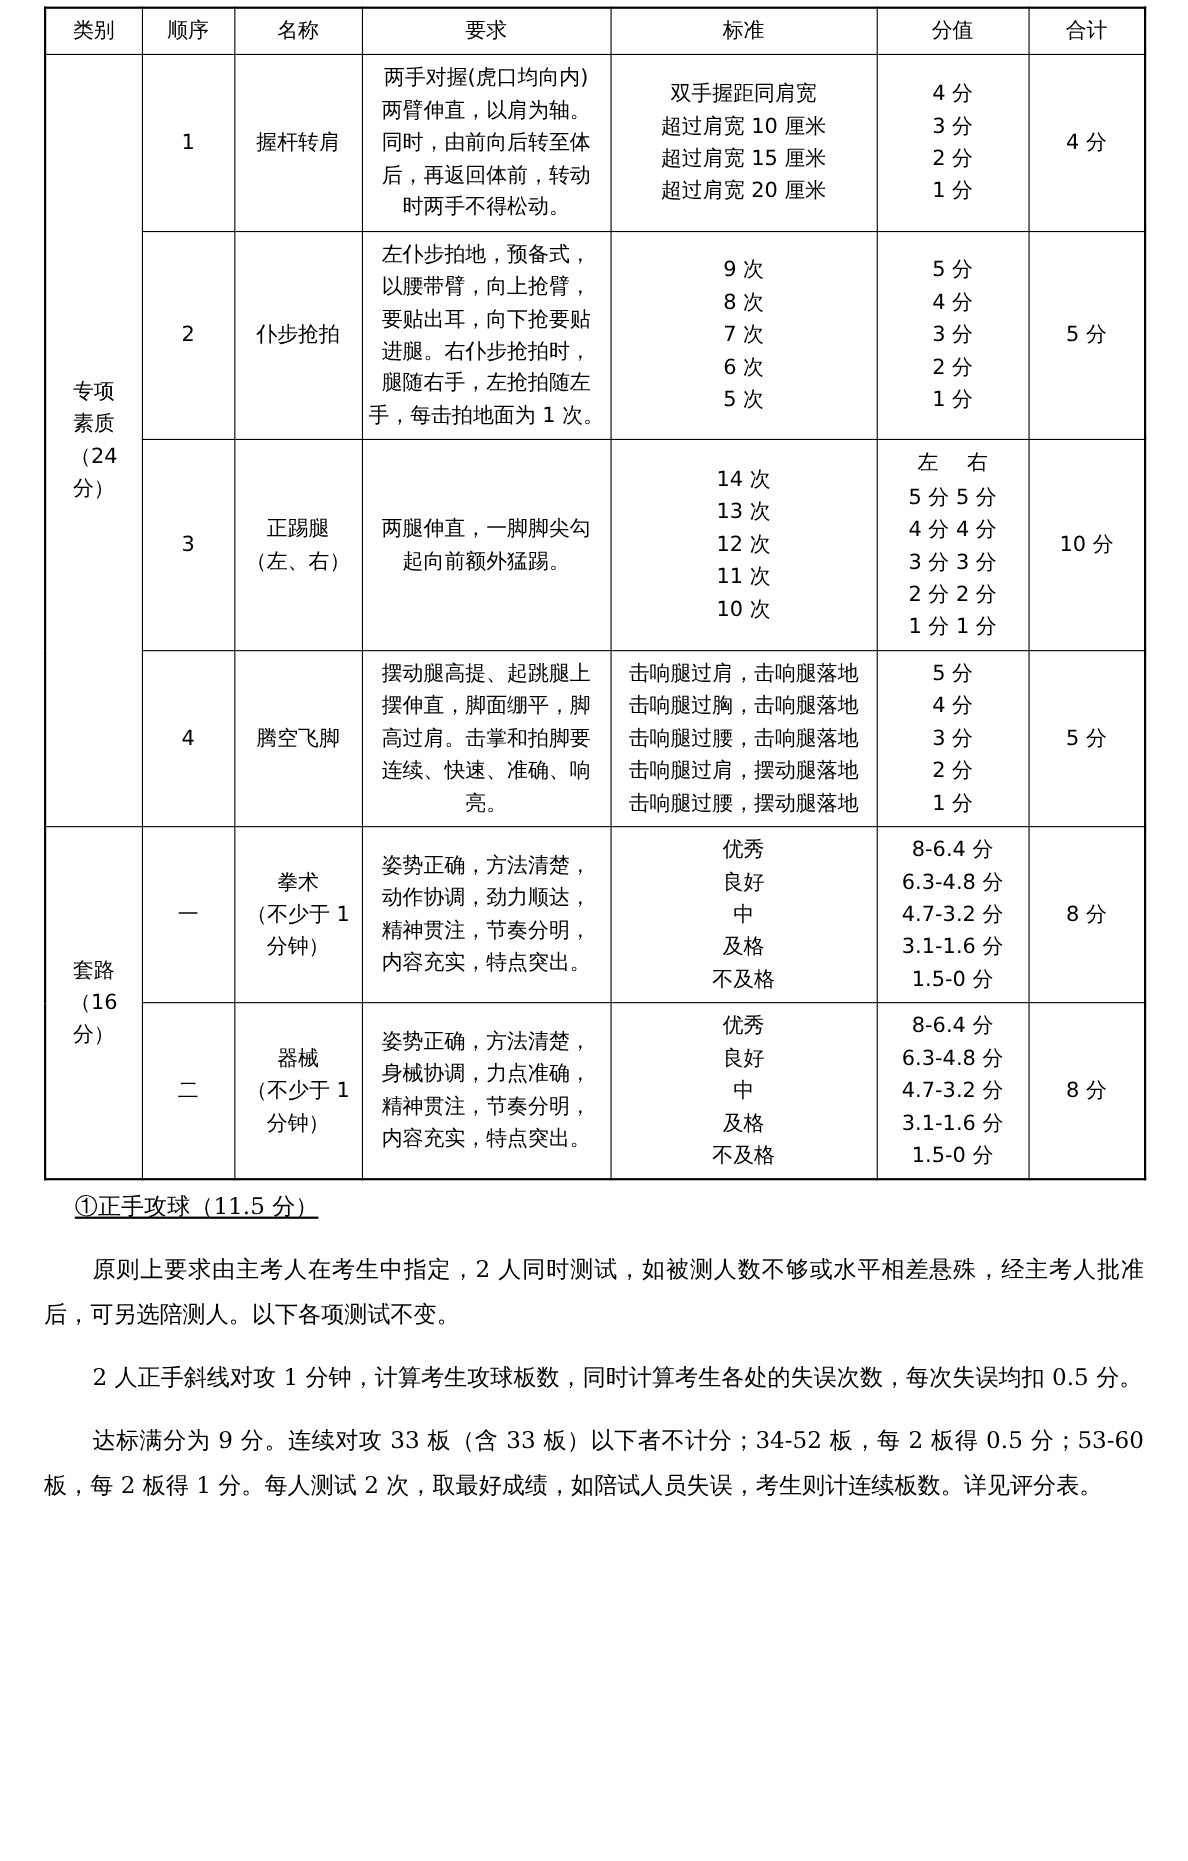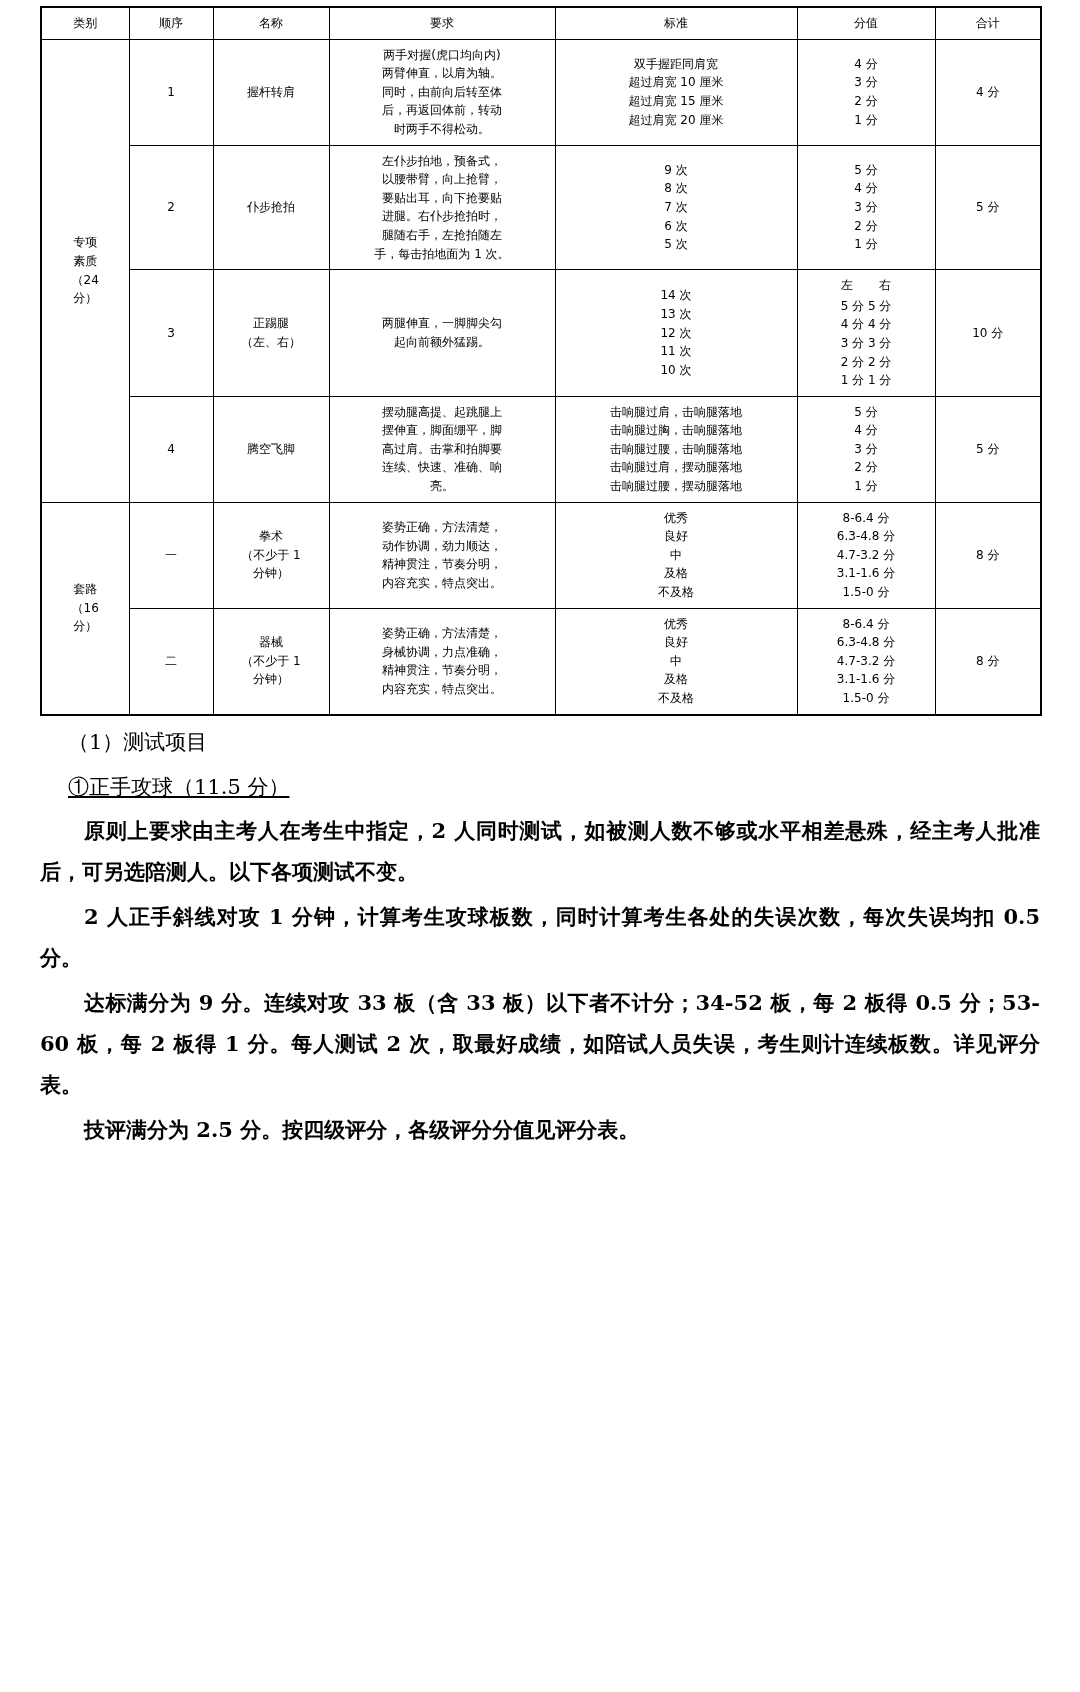--- a/index.html
+++ b/index.html
@@ -20,21 +20,21 @@
     border-collapse:collapse;
     width:1000px;
     margin:0 auto;
     table-layout:fixed;
   }
   table.grid td,table.grid th{
     border:1px solid #000;
     text-align:center;
     vertical-align:middle;
     font-weight:normal;
-    font-size:12px;
+    font-size:19px;
     line-height:1.55;
     padding:6px 4px;
   }
   table.grid{
     border:2px solid #000;
   }
   .col-cat{width:88px;}
   .col-idx{width:84px;}
   .col-name{width:116px;}
   .col-req{width:226px;}
@@ -80,23 +80,22 @@
     font-weight:bold;
     font-size:22px;
     margin-top:34px;
     margin-bottom:8px;
     padding-left:44px;
   }
   .lvl1{padding-left:28px;margin-top:6px;}
   .lvl1b{padding-left:28px;margin-top:4px;text-decoration:underline;}
   .para{
     text-indent:44px;
-    margin-top:4px;
+    margin-top:16px;
     text-align:justify;
-    font-weight:bold;
   }
 </style>
 </head>
 <body>
 
 <div class="page">
 
   <table class="grid">
     <colgroup>
       <col class="col-cat">
@@ -348,21 +347,19 @@
               <div>3.1-1.6 分</div>
               <div>1.5-0 分</div>
             </div>
           </td>
           <td>8 分</td>
         </tr>
       </tbody>
   </table>
 
   <div class="body-text">
-    <div class="lvl1">（1）测试项目</div>
     <div class="lvl1b">①正手攻球（11.5 分）</div>
     <div class="para">原则上要求由主考人在考生中指定，2 人同时测试，如被测人数不够或水平相差悬殊，经主考人批准后，可另选陪测人。以下各项测试不变。</div>
     <div class="para">2 人正手斜线对攻 1 分钟，计算考生攻球板数，同时计算考生各处的失误次数，每次失误均扣 0.5 分。</div>
     <div class="para">达标满分为 9 分。连续对攻 33 板（含 33 板）以下者不计分；34-52 板，每 2 板得 0.5 分；53-60 板，每 2 板得 1 分。每人测试 2 次，取最好成绩，如陪试人员失误，考生则计连续板数。详见评分表。</div>
-    <div class="para">技评满分为 2.5 分。按四级评分，各级评分分值见评分表。</div>
   </div>
 
 </div>
 
 </body></html>

